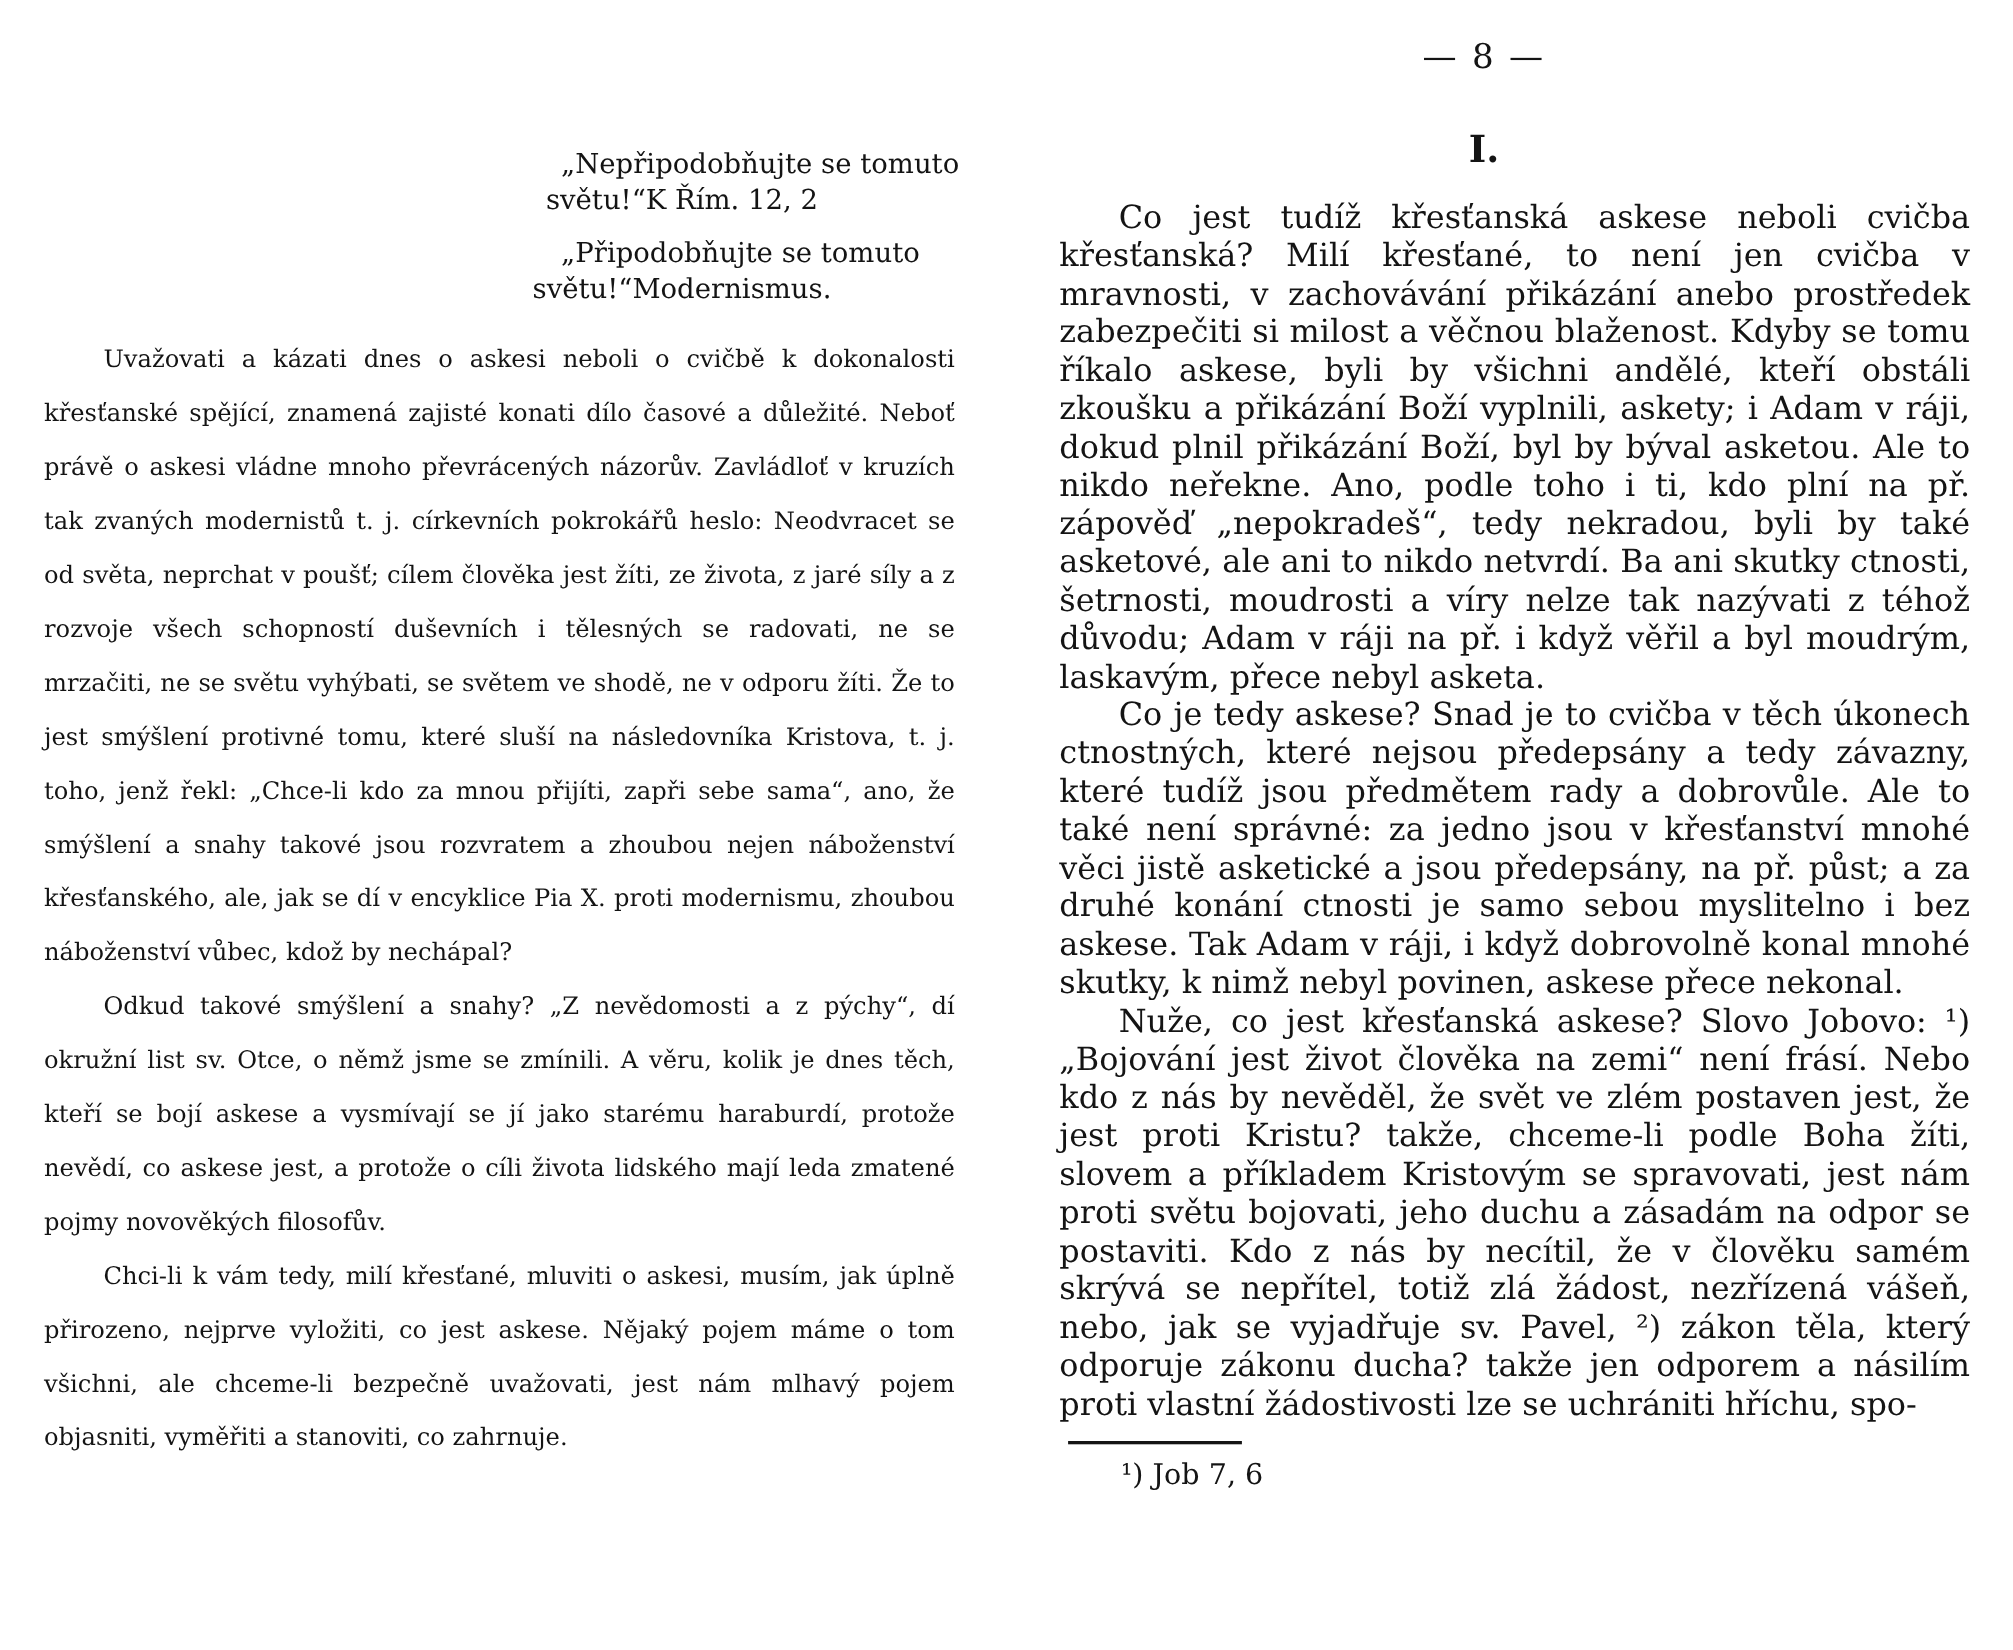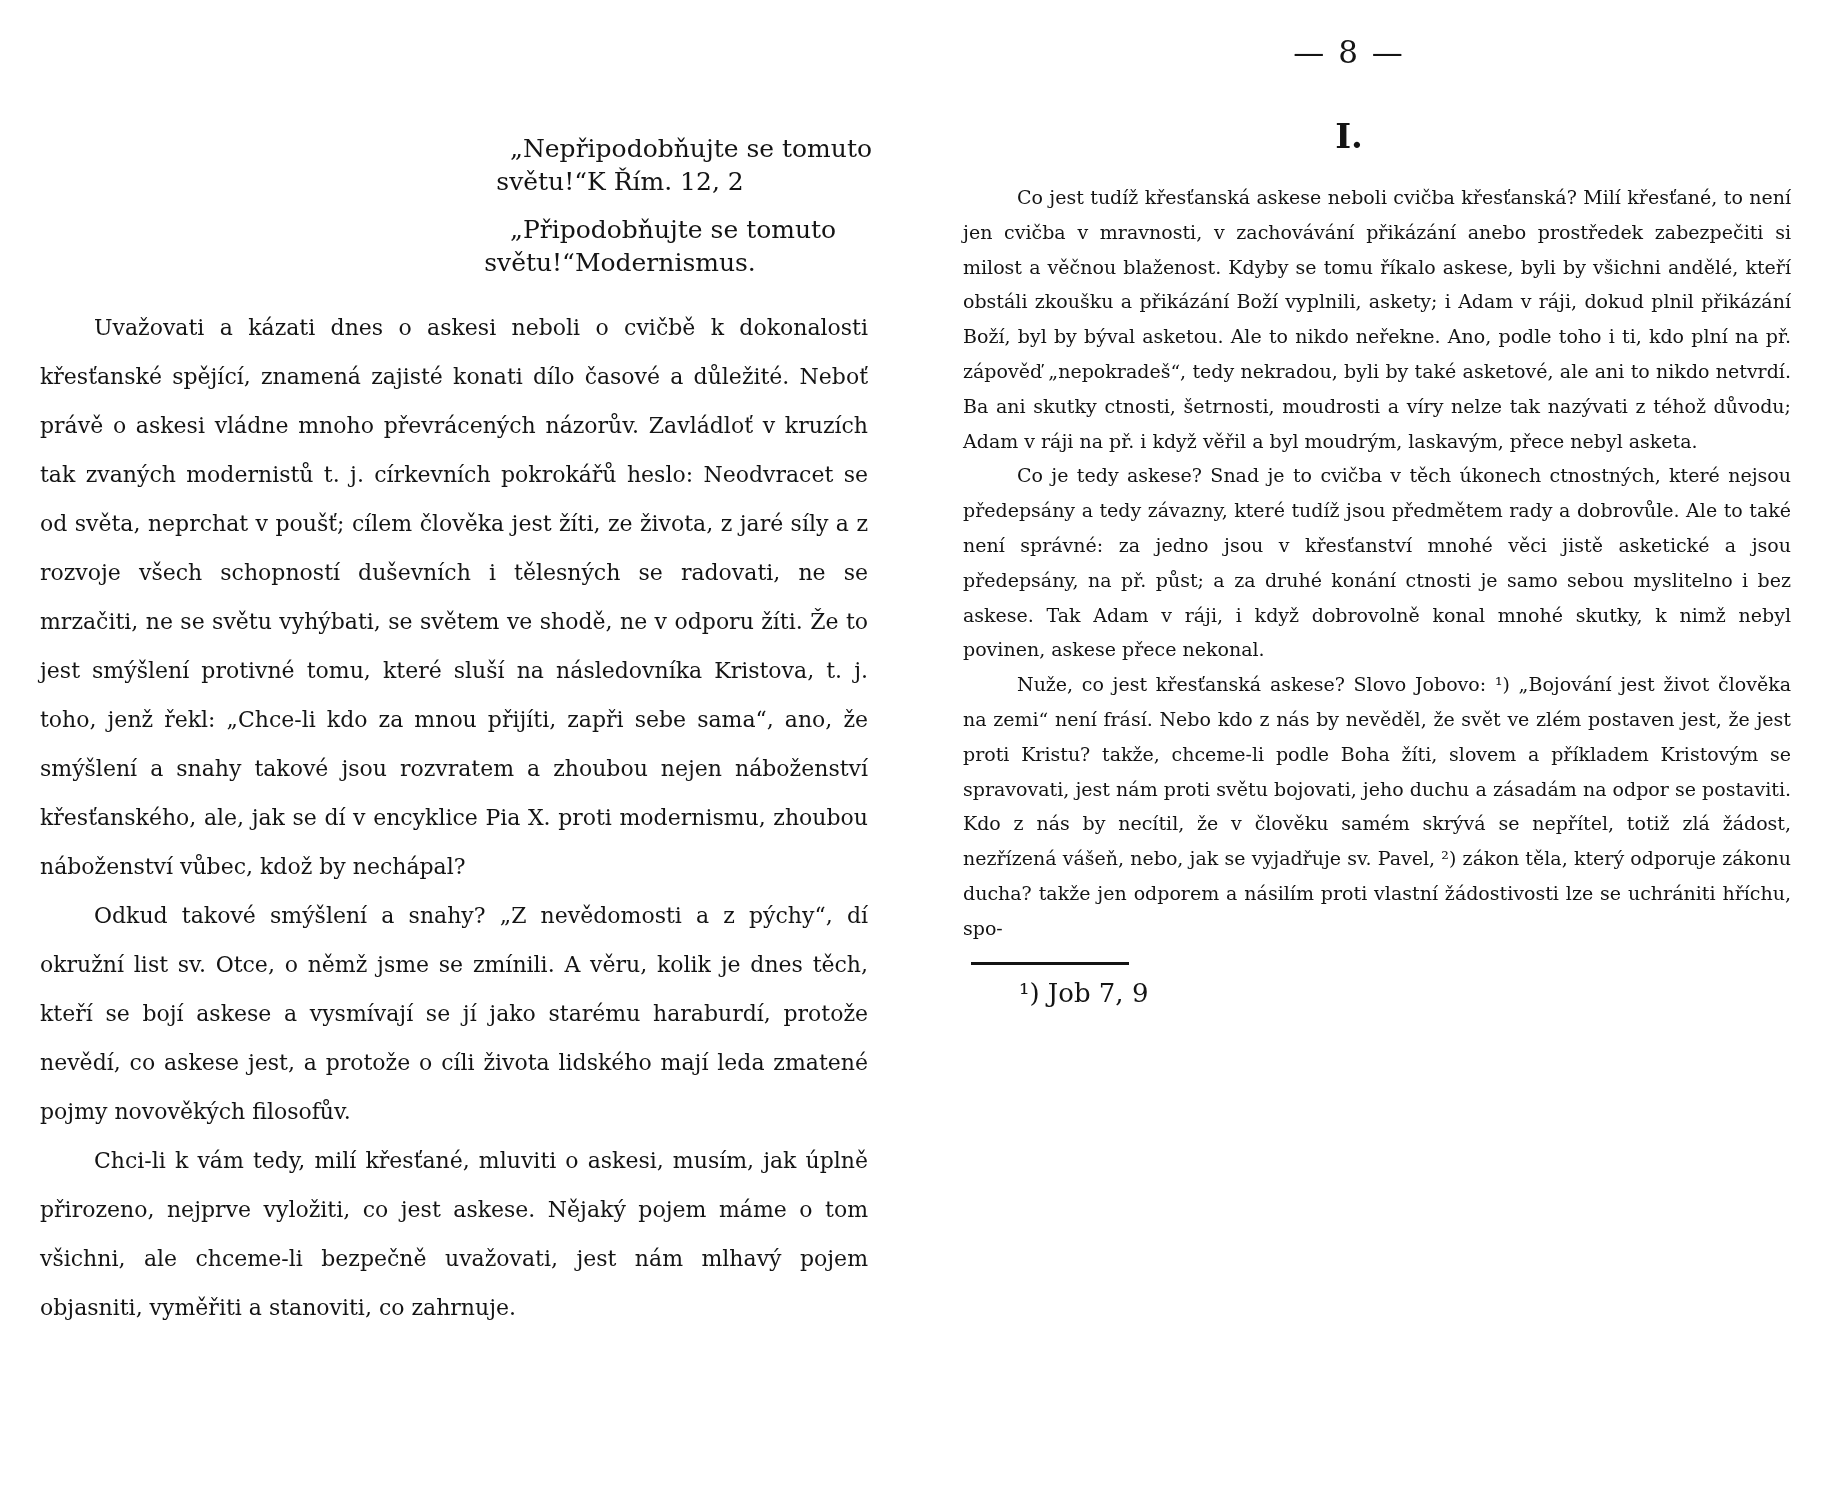--- a/index.html
+++ b/index.html
@@ -50,21 +50,21 @@
   .ep-ref { margin-right: 4px; }
 
   
   .body-text {
     font-size: 22px;
     line-height: 49px;
     text-align: justify;
   }
   .body-text .para { margin: 0; text-indent: 54px; }
   .page-right .body-text {
-    font-size: 19px;
+    font-size: 29px;
     line-height: 34.8px;
   }
 
   
   .page-head { text-align: center; margin-left: -56px; }
   .page-number { font-size: 31px; letter-spacing: 2px; }
   .section-numeral { font-size: 34px; font-weight: bold; margin-top: 46px; }
   .page-right .body-text { margin-top: 24px; }
 
   
@@ -118,17 +118,17 @@
     </header>
 
     <div class="body-text">
       <p class="para">Co jest tudíž křesťanská askese neboli cvičba křesťanská? Milí křesťané, to není jen cvičba v mravnosti, v zachovávání přikázání anebo prostředek zabezpečiti si milost a věčnou blaženost. Kdyby se tomu říkalo askese, byli by všichni andělé, kteří obstáli zkoušku a přikázání Boží vyplnili, askety; i Adam v ráji, dokud plnil přikázání Boží, byl by býval asketou. Ale to nikdo neřekne. Ano, podle toho i ti, kdo plní na př. zápověď „nepokradeš“, tedy nekradou, byli by také asketové, ale ani to nikdo netvrdí. Ba ani skutky ctnosti, šetrnosti, moudrosti a víry nelze tak nazývati z téhož důvodu; Adam v ráji na př. i když věřil a byl moudrým, laskavým, přece nebyl asketa.</p>
       <p class="para">Co je tedy askese? Snad je to cvičba v těch úkonech ctnostných, které nejsou předepsány a tedy závazny, které tudíž jsou předmětem rady a dobrovůle. Ale to také není správné: za jedno jsou v křesťanství mnohé věci jistě asketické a jsou předepsány, na př. půst; a za druhé konání ctnosti je samo sebou myslitelno i bez askese. Tak Adam v ráji, i když dobrovolně konal mnohé skutky, k nimž nebyl povinen, askese přece nekonal.</p>
       <p class="para">Nuže, co jest křesťanská askese? Slovo Jobovo: ¹) „Bojování jest život člověka na zemi“ není frásí. Nebo kdo z nás by nevěděl, že svět ve zlém postaven jest, že jest proti Kristu? takže, chceme-li podle Boha žíti, slovem a příkladem Kristovým se spravovati, jest nám proti světu bojovati, jeho duchu a zásadám na odpor se postaviti. Kdo z nás by necítil, že v člověku samém skrývá se nepřítel, totiž zlá žádost, nezřízená vášeň, nebo, jak se vyjadřuje sv. Pavel, ²) zákon těla, který odporuje zákonu ducha? takže jen odporem a násilím proti vlastní žádostivosti lze se uchrániti hříchu, spo-</p>
     </div>
 
     <div class="footnote-rule"></div>
     <div class="footnotes">
-      <div class="footnote">¹) Job 7, 9</div>
+      <div class="footnote">¹) Job 7, 6</div>
     </div>
   </section>
 
 </div>
 
 </body></html>

